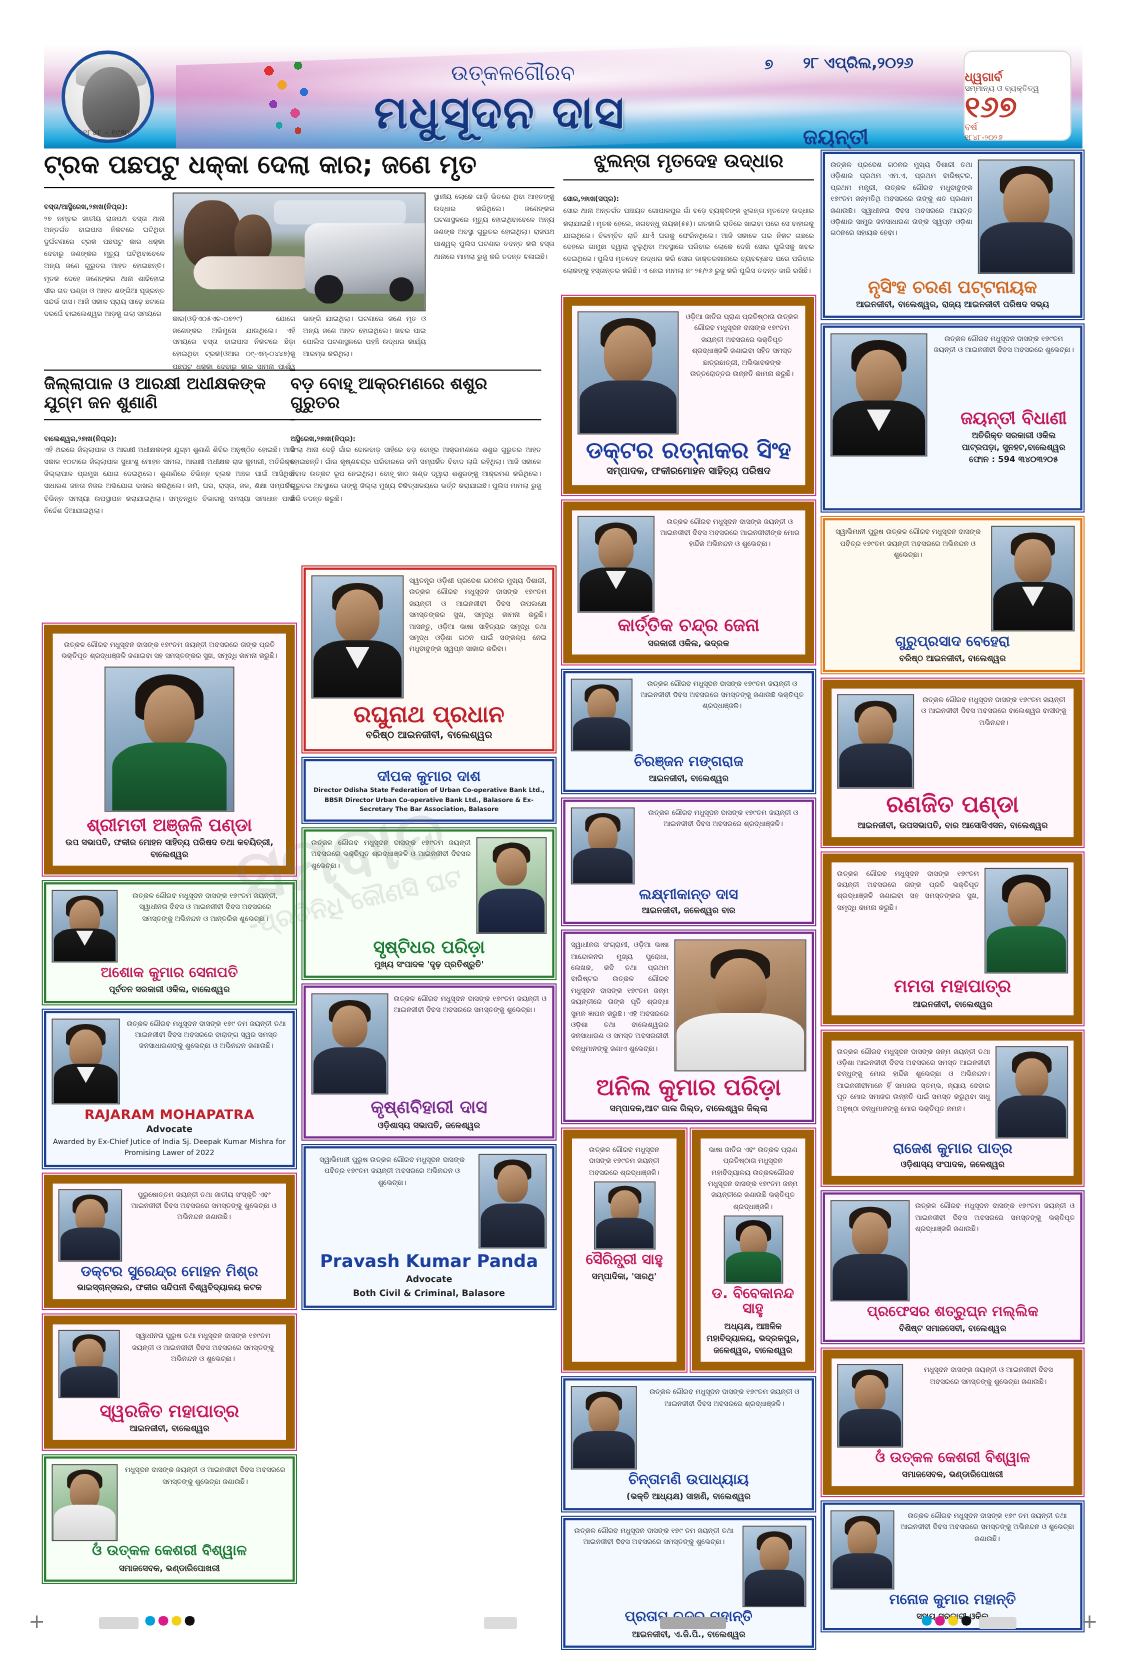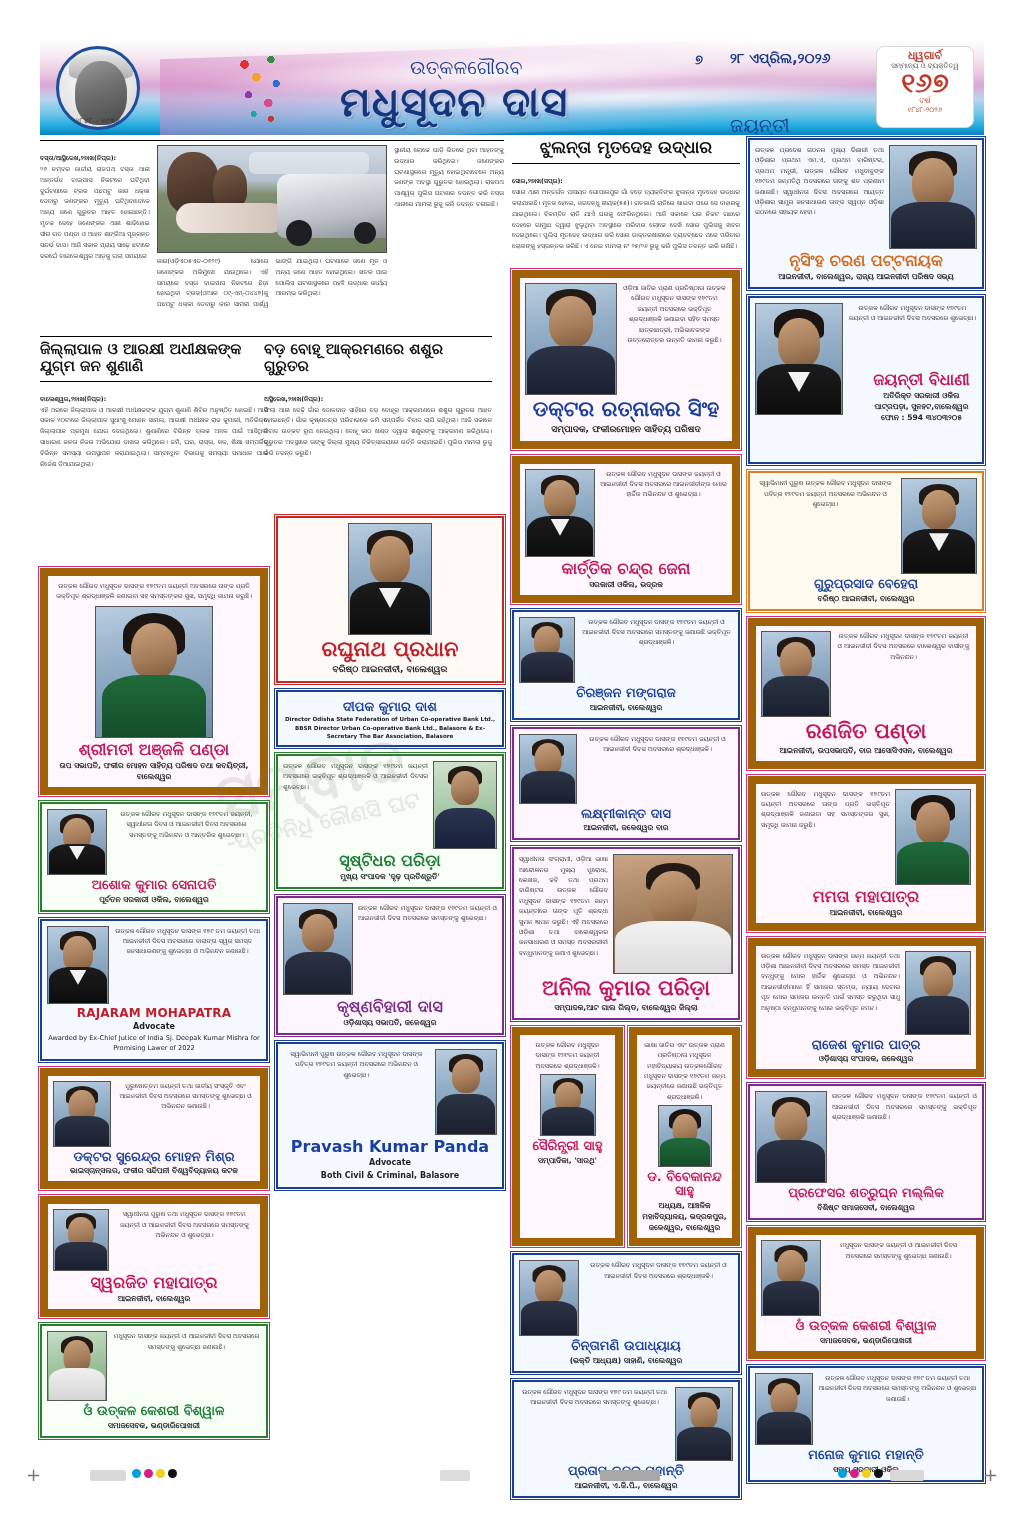--- a/index.html
+++ b/index.html
@@ -60,32 +60,32 @@
     font-size:19px; font-weight:normal; color:#1a3f8f;margin-left:40px;
   }
   .mh-title{
     position:absolute; left:300px; top:38px;
     font-size:41px; font-weight:bold; letter-spacing:1px;
     color:#15357f;
     text-shadow:1px 1px 0 #bfd8ef, 2px 2px 2px rgba(0,0,0,.18);
   }
   .mh-sub{
     position:absolute; left:690px; top:74px;
-    font-size:19px; font-weight:normal; color:#18358a;
+    font-size:19px; font-weight:bold; color:#18358a;
   }
   .mh-pageno{
     position:absolute; left:655px; top:12px; font-size:13px; font-weight:bold; color:#173a86;
   }
   .mh-date{
     position:absolute; left:690px; top:10px; font-size:14px; font-weight:bold; color:#173a86;
   }
   .mh-logo{
     position:absolute; right:10px; top:6px; width:98px; height:82px;
-    background:#ffffff; border-radius:8px; border:1px solid #d8d8d8; text-align:center;
-    padding-top:2px;
+    background:#ffffff; border-radius:8px; border:1px solid #d8d8d8; text-align:left;
+    padding-top:17px;
   }
   .mh-logo .lg1{ font-size:11px; font-weight:bold; color:#c0392b; }
   .mh-logo .lg2{ font-size:7px; color:#444; }
   .mh-logo .lg3{ font-size:27px; font-weight:bold; color:#c0392b; line-height:.95; }
   .mh-logo .lg4{ font-size:8px; color:#b5452e; }
   .mh-logo .lg5{ font-size:7px; color:#a63a22; }
 
   
   .body-area{ position:absolute; left:40px; top:138px; width:944px; height:1320px; }
   .col{ position:absolute; top:0; }
@@ -124,21 +124,21 @@
     position:relative; background:#fffdf5; margin-bottom:7px;
     padding:5px; overflow:hidden;
   }
   .ad.b-blue   { border:2px solid #1c3f91; outline:1px solid #1c3f91; outline-offset:1px; background:#f4f8ff;}
   .ad.b-pink   { border:8px solid #a16207; outline:1px solid #cf2f86; outline-offset:1px; background:#fff7fb;}
   .ad.b-red    { border:2px solid #c62828; outline:1px solid #c62828; outline-offset:1px; background:#fffaf6;}
   .ad.b-purple { border:2px solid #7b2d8e; outline:1px solid #7b2d8e; outline-offset:1px; background:#fdf6ff;}
   .ad.b-green  { border:2px solid #2e7d32; outline:1px solid #2e7d32; outline-offset:1px; background:#f7fff7;}
   .ad.b-orange { border:2px solid #e07b1e; outline:1px solid #e07b1e; outline-offset:1px; background:#fffaf0;}
 
-  .ad-flex{ display:flex; gap:5px; align-items:flex-start;justify-content:center; }
+  .ad-flex{ display:flex; gap:5px; align-items:flex-start; }
   .ad-flex.rev{ flex-direction:row-reverse; }
   .ad-txt{ flex:1; font-size:6.4px; line-height:1.62; color:#1a1a1a; text-align:center; }
   .ad-txt.j{ text-align:justify; }
   .pic{
     flex:0 0 auto; border:1px solid #555; position:relative; overflow:hidden;
     background:linear-gradient(170deg,#b9cde0 0%,#93aec7 40%,#6f8aa6 100%);
   }
   .pic .head{
     position:absolute; left:50%; transform:translateX(-50%); border-radius:48% 48% 42% 42%;
     background:linear-gradient(165deg,#c9a07c,#a87f5c 55%,#7d5a3c);
@@ -224,20 +224,21 @@
   </div>
 
   <div class="body-area">
 
     <div class="watermark">
       <div>ସମ୍ବାଦ</div>
       <div class="w2">-ପ୍ରତିନିଧି କୌଣସି ଘଟ</div>
     </div>
 
     <div class="wide-article">
+      <div class="headline">ଟ୍ରକ ପଛପଟୁ ଧକ୍କା ଦେଲା କାର; ଜଣେ ମୃତ</div>
       <div class="rule"></div>
       <div class="art-cols">
         <div>
           <span class="body-txt lead">ବସ୍ତା/ଆସ୍ଥିରେଖ,୨୭ାଖ(ନିପ୍ର):</span>
           <div class="body-txt">୨୭ ନମ୍ବର ଜାତୀୟ ରାଜପଥ ବସ୍ତା ଥାନା ଅନ୍ତର୍ଗତ ବାଇପାସ ନିକଟରେ ଘଟିଥିବା ଦୁର୍ଘଟଣାରେ ଟ୍ରକ ପଛପଟୁ କାର ଧକ୍କା ଦେବାରୁ ଜଣଙ୍କର ମୃତ୍ୟୁ ଘଟିଥିବାବେଳେ ଅନ୍ୟ ଜଣେ ଗୁରୁତର ଆହତ ହୋଇଛନ୍ତି। ମୃତକ ଦେହେ ଜଣେଙ୍କର ଥାନା ଶାଢିହୋଇ ସୀର ଗତ ପଣ୍ଡା ଓ ଆହତ ଶଙ୍ଗିଆ ପୂଜ୍ରନ୍ତ ସନ୍ଦର୍ଭ ଦାସ। ଆଜି ସକାଳ ପ୍ରାୟ ସାଢ଼େ ଛଟାରେ ଦରଘେଁ ବାଇଲେଶ୍ୱର ଆଡ଼କୁ ଗଲା ସମୟରେ</div>
         </div>
         <div style="flex:2.1">
           <div class="photo crash" style="height:108px;">
             <div class="blob" style="left:4%;top:6%;width:52px;height:62px;background:linear-gradient(160deg,#6e5140,#3a2a20);border-radius:46% 46% 38% 38%;"></div>
             <div class="blob" style="left:24%;top:18%;width:34px;height:44px;background:linear-gradient(160deg,#7b5c46,#402f24);border-radius:46% 46% 38% 38%;"></div>
@@ -364,20 +365,21 @@
 
 
       <div class="ad b-red">
         <div class="ad-flex">
           <div class="pic robe" style="width:84px;height:112px;">
             <div class="hair" style="top:6px;width:46px;height:26px;"></div>
             <div class="head" style="top:12px;width:40px;height:48px;"></div>
             <div class="torso" style="width:80px;height:52px;"></div>
             <div class="collar" style="bottom:26px;width:22px;height:20px;"></div>
           </div>
+          <div class="ad-txt j">ସ୍ୱତନ୍ତ୍ର ଓଡ଼ିଶୀ ପ୍ରଦେଶ ଗଠନର ମୁଖ୍ୟ ଦିଶାରୀ, ଉତ୍କଳ ଗୌରବ ମଧୁସୂଦନ ଦାସଙ୍କ ୧୭୯ତମ ଜୟନ୍ତୀ ଓ ଆଇନଜୀବୀ ଦିବସ ଉପଲକ୍ଷେ ସମସ୍ତଙ୍କର ସୁଖ, ସମୃଦ୍ଧି କାମନା କରୁଛି। ଆସନ୍ତୁ, ଓଡ଼ିଆ ଭାଷା ସାହିତ୍ୟର ସମୃଦ୍ଧି ତଥା ସମୃଦ୍ଧ ଓଡ଼ିଶା ଗଠନ ପାଇଁ ସଙ୍କଳ୍ପ ନେଇ ମଧୁବାବୁଙ୍କ ସ୍ୱପ୍ନ ସାକାର କରିବା।</div>
         </div>
         <div class="nm od-lg dred">ରଘୁନାଥ ପ୍ରଧାନ</div>
         <div class="desig od">ବରିଷ୍ଠ ଆଇନଜୀବୀ, ବାଲେଶ୍ୱର</div>
       </div>
 
       <div class="ad b-blue">
         <div class="nm od-sm blue">ଦୀପକ କୁମାର ଦାଶ</div>
         <div class="desig" style="font-size:5.6px;font-weight:bold;">Director Odisha State Federation of Urban Co-operative Bank Ltd., BBSR Director Urban Co-operative Bank Ltd., Balasore &amp; Ex-Secretary The Bar  Association, Balasore</div>
       </div>
 

